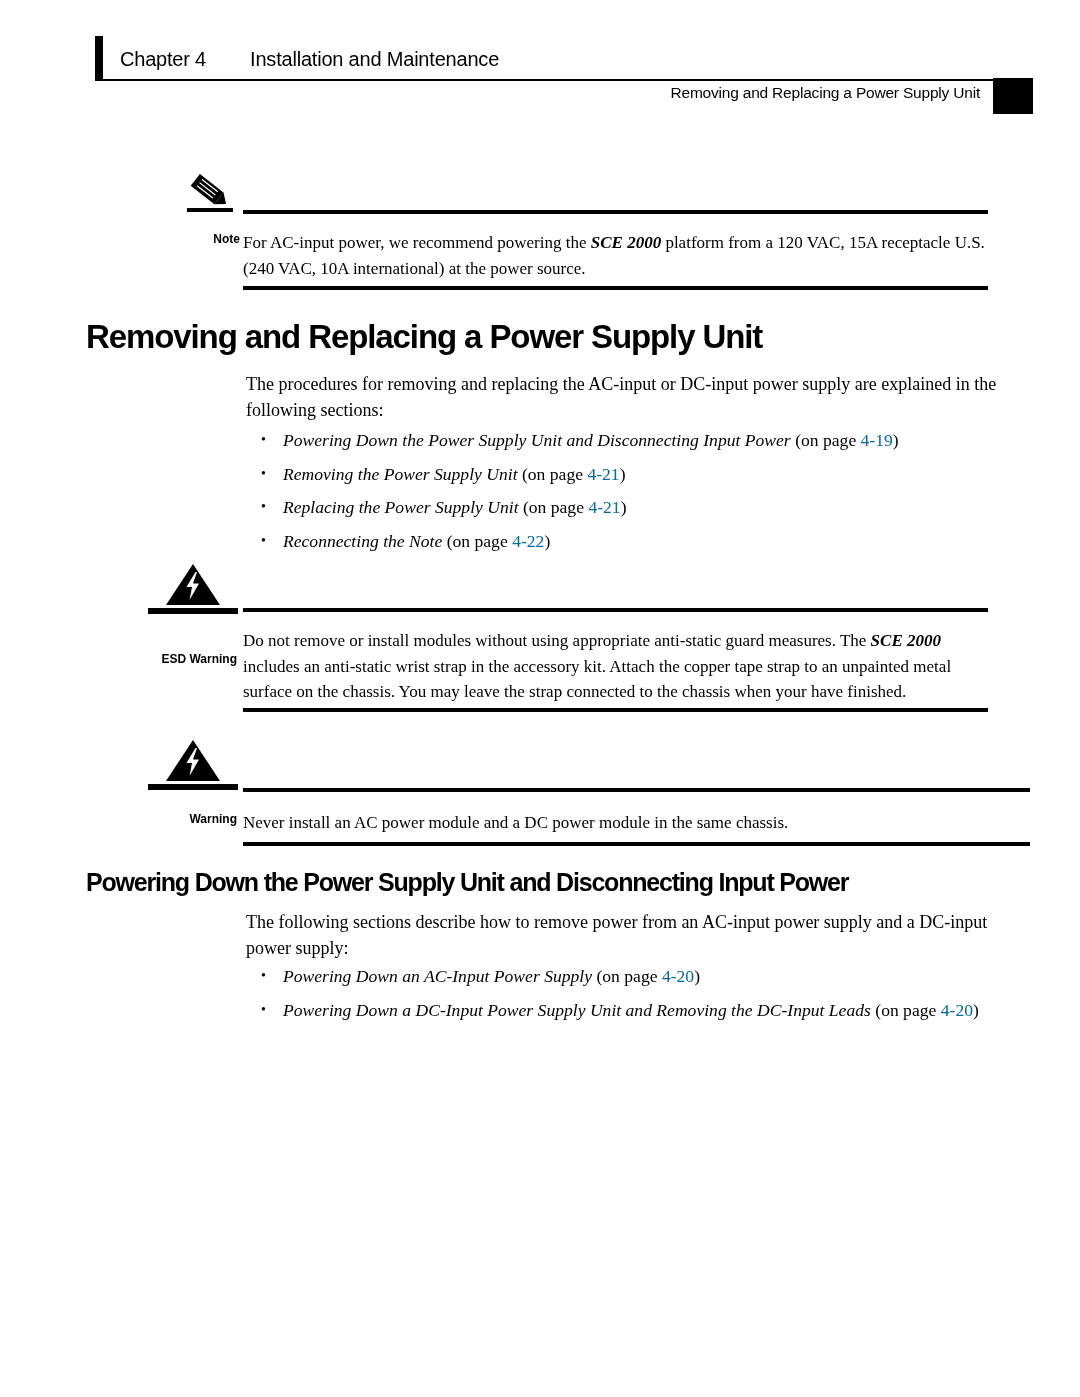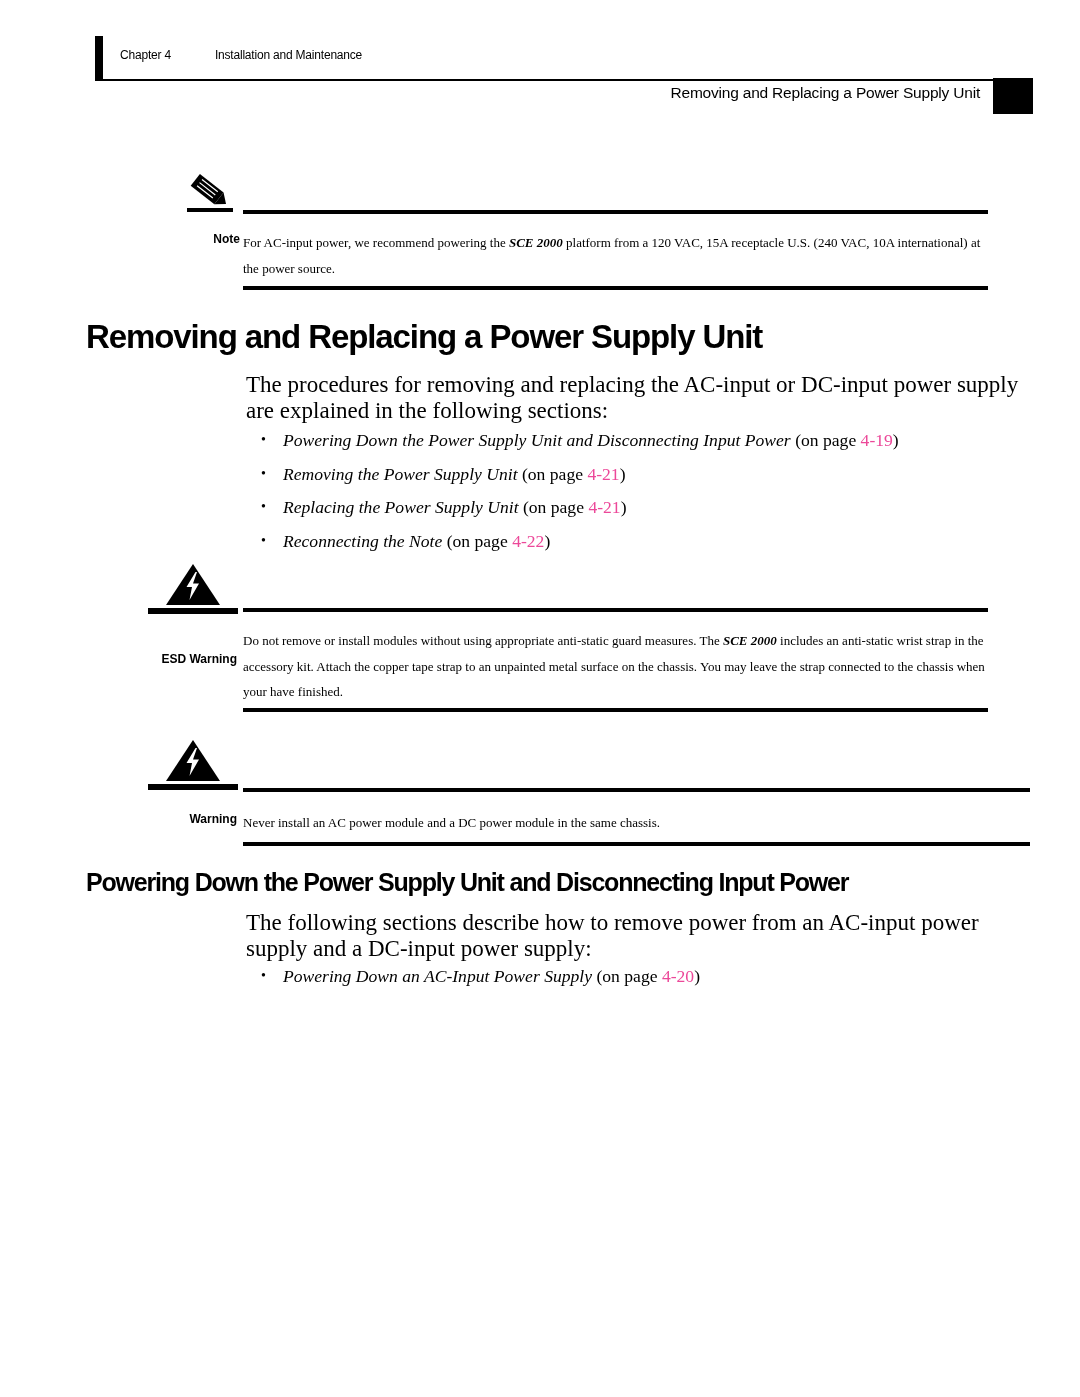--- a/index.html
+++ b/index.html
@@ -25,21 +25,21 @@
   .hdr-left-bar {
     position: absolute;
     left: 95px; top: 36px;
     width: 8px; height: 44px;
     background: #000;
   }
   .hdr-chapter-line {
     position: absolute;
     left: 120px; top: 48px;
     font-family: "Liberation Sans", sans-serif;
-    font-size: 12px;
+    font-size: 20px;
     letter-spacing: -0.2px;
     white-space: nowrap;
   }
   .hdr-chapter-line .ch-num { margin-right: 44px; }
   .hdr-rule {
     position: absolute;
     left: 95px; top: 79px;
     width: 912px; height: 2px;
     background: #000;
   }
@@ -69,21 +69,21 @@
     position: absolute;
     font-family: "Liberation Sans", sans-serif;
     font-weight: bold;
     font-size: 12px;
     text-align: right;
     white-space: nowrap;
   }
   .admon-body {
     position: absolute;
     font-family: "Liberation Serif", serif;
-    font-size: 13px;
+    font-size: 17px;
     line-height: 25.5px;
     text-align: left;
   }
   .admon-body i { font-style: italic; font-weight: bold; }
 
   
   .pencil-wrap { position: absolute; left: 8px; top: 0; }
   .icon-underbar {
     position: absolute;
     background: #000;
@@ -107,40 +107,40 @@
     font-weight: bold;
     font-size: 25px;
     letter-spacing: -1.2px;
     white-space: nowrap;
   }
 
   
   .para {
     position: absolute;
     font-family: "Liberation Serif", serif;
-    font-size: 23px;
+    font-size: 18px;
     line-height: 25.5px;
   }
   .bullet-list { position: absolute; }
   .bullet-item {
     position: relative;
     font-family: "Liberation Serif", serif;
     font-size: 17.6px;
     line-height: 25.5px;
     padding-left: 27px;
     margin-bottom: 8px;
   }
   .bullet-item::before {
     content: "\2022";
     position: absolute;
     left: 5px; top: -1px;
     font-size: 14px;
   }
   .xref { font-style: italic; }
-  .pg { color: #ec4899; font-style: normal; }
+  .pg { color: #0369a1; font-style: normal; }
 
   
   #page-footer {
     position: absolute;
     left: 0; bottom: 0;
     width: 1080px; height: 130px;
   }
 </style>
 </head>
 <body>
@@ -224,20 +224,23 @@
 </div>
 
 <h2 class="h2-title" style="left:86px; top:868px; margin:0;">Powering Down the Power Supply Unit and Disconnecting Input Power</h2>
 
 <div class="para" style="left:246px; top:910px; width:778px;">The following sections describe how to remove power from an AC-input power supply and a DC-input power supply:</div>
 
 <div class="bullet-list" style="left:256px; top:964px; width:770px;">
   <div class="bullet-item">
     <span class="xref">Powering Down an AC-Input Power Supply</span><span> (on page </span><span class="pg">4-20</span><span>)</span>
   </div>
+  <div class="bullet-item">
+    <span class="xref">Powering Down a DC-Input Power Supply Unit and Removing the DC-Input Leads</span><span> (on page </span><span class="pg">4-20</span><span>)</span>
+  </div>
 </div>
 
 <div id="page-footer">
   
   
   
   
   
   
   

